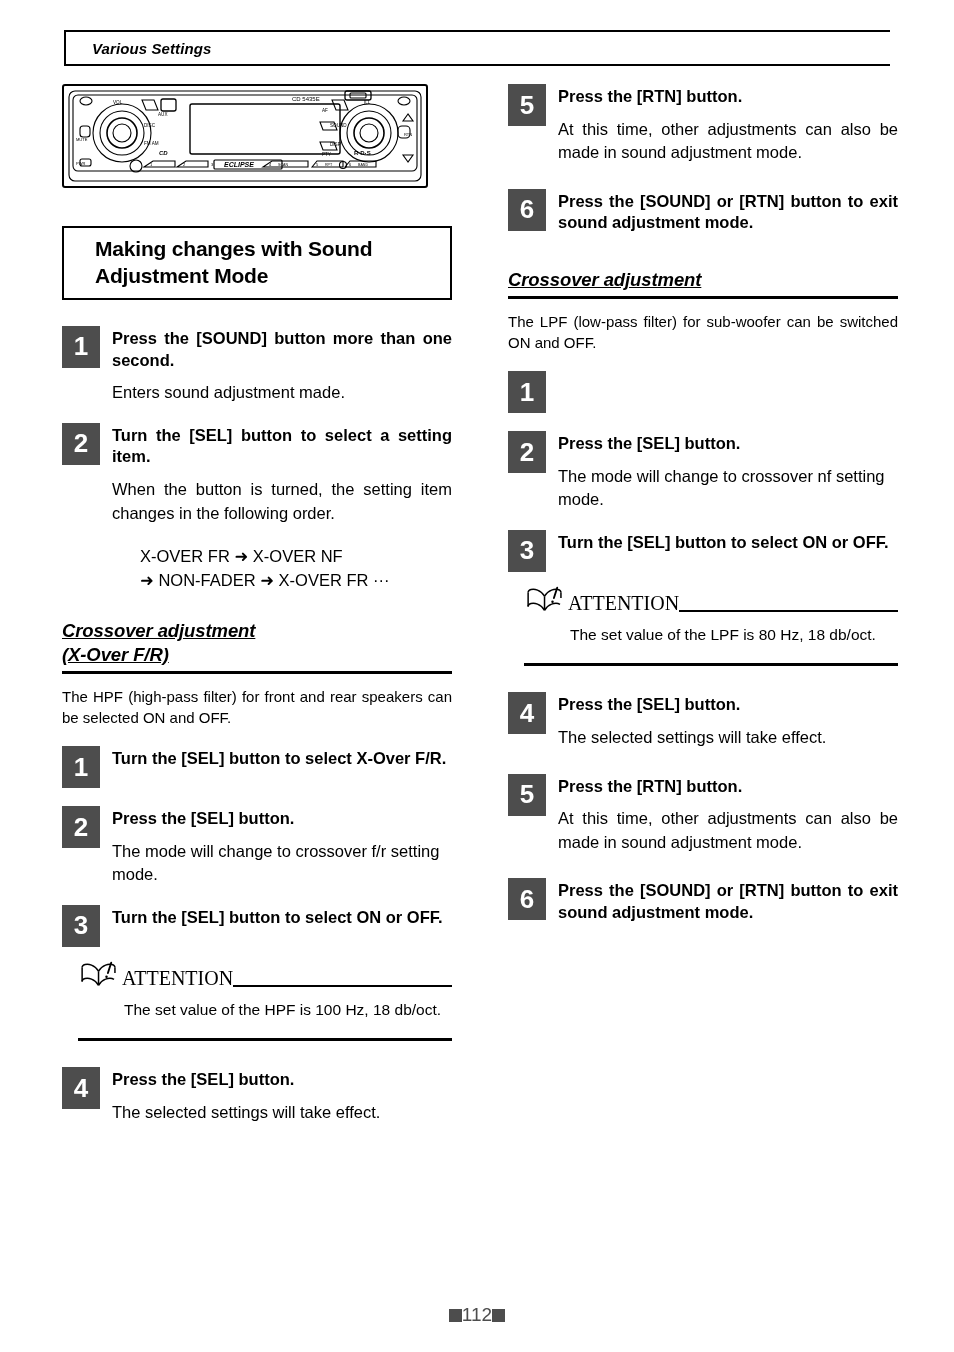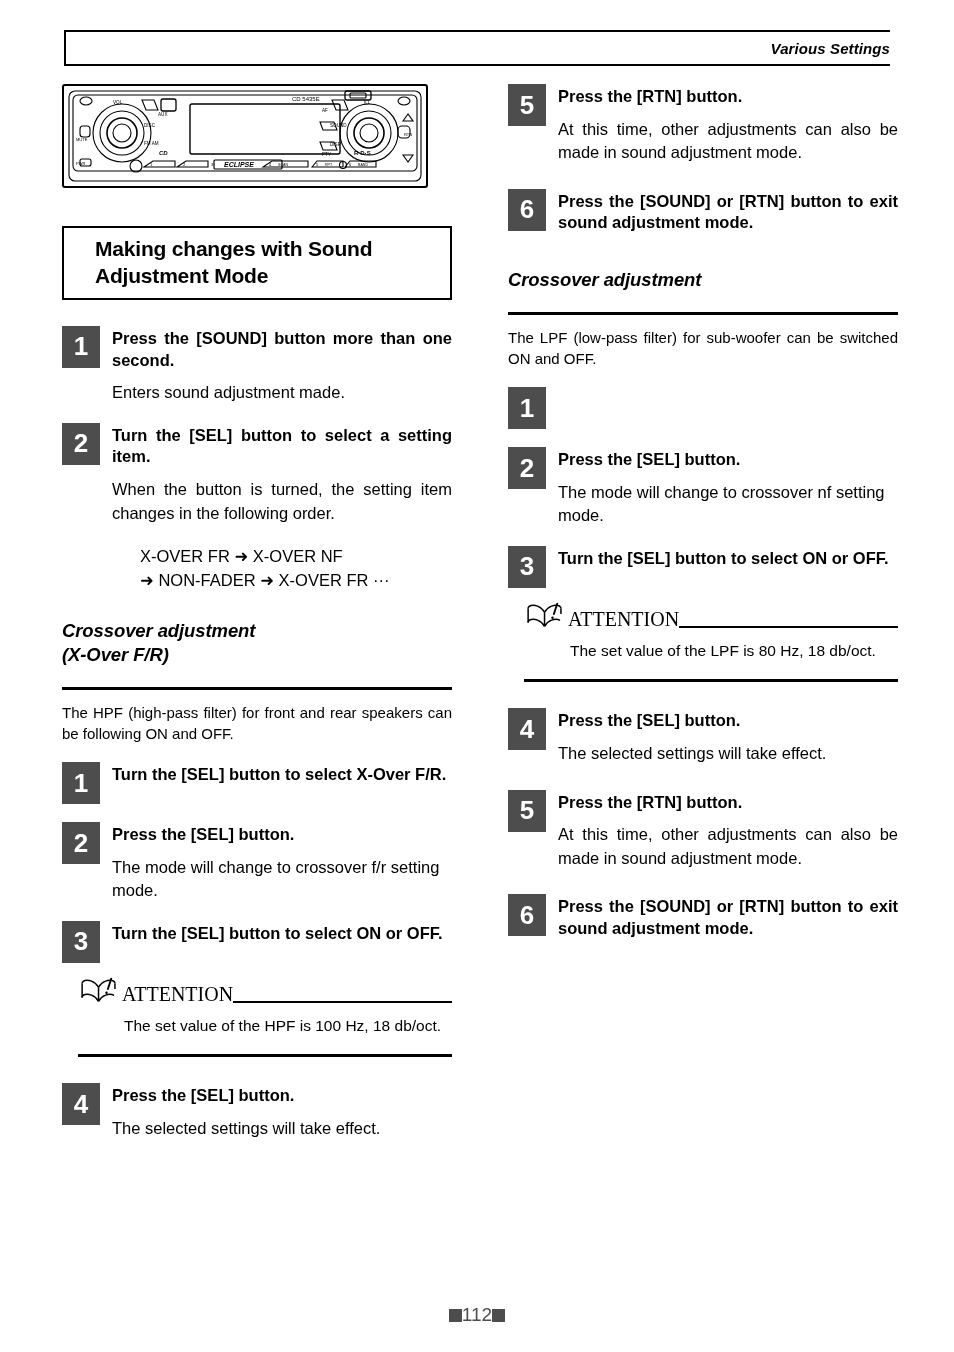--- a/index.html
+++ b/index.html
@@ -19,21 +19,20 @@
     position: absolute;
     left: 64px;
     top: 30px;
     width: 826px;
     height: 36px;
     border-top: 2px solid #000;
     border-bottom: 2px solid #000;
     border-left: 2px solid #000;
     display: flex;
     align-items: center;
-    justify-content: flex-end;
   }
   .page-header .header-text {
     font-style: italic;
     font-weight: bold;
     font-size: 15px;
     padding-left: 26px;
     letter-spacing: .1px;
   }
 
   
@@ -85,24 +84,25 @@
     letter-spacing: -.2px;
   }
 
   
   .sub-heading {
     font-style: italic;
     font-weight: bold;
     font-size: 18.5px;
     line-height: 1.3;
     border-bottom: 3px solid #000;
-    padding-bottom: 20px;
+    padding-bottom: 4px;
     margin-top: 26px;
     margin-bottom: 12px;
     letter-spacing: -.1px;
+    text-decoration: underline;
   }
   .sub-heading .l2 { display: block; }
 
   
   .step {
     display: flex;
     align-items: flex-start;
     margin-top: 18px;
   }
   .step-num {
@@ -331,21 +331,21 @@
           <div>➜ NON-FADER ➜ X-OVER FR ···</div>
         </div>
       </div>
     </div>
 
     <div class="sub-heading">
       <span>Crossover adjustment</span>
       <span class="l2">(X-Over F/R)</span>
     </div>
 
-    <div class="lead">The HPF (high-pass filter) for front and rear speakers can be following ON and OFF.</div>
+    <div class="lead">The HPF (high-pass filter) for front and rear speakers can be selected ON and OFF.</div>
 
     <div class="step">
       <div class="step-num">1</div>
       <div class="step-body">
         <div class="step-title nojust">Turn the [SEL] button to select X-Over F/R.</div>
       </div>
     </div>
 
     <div class="step">
       <div class="step-num">2</div>

